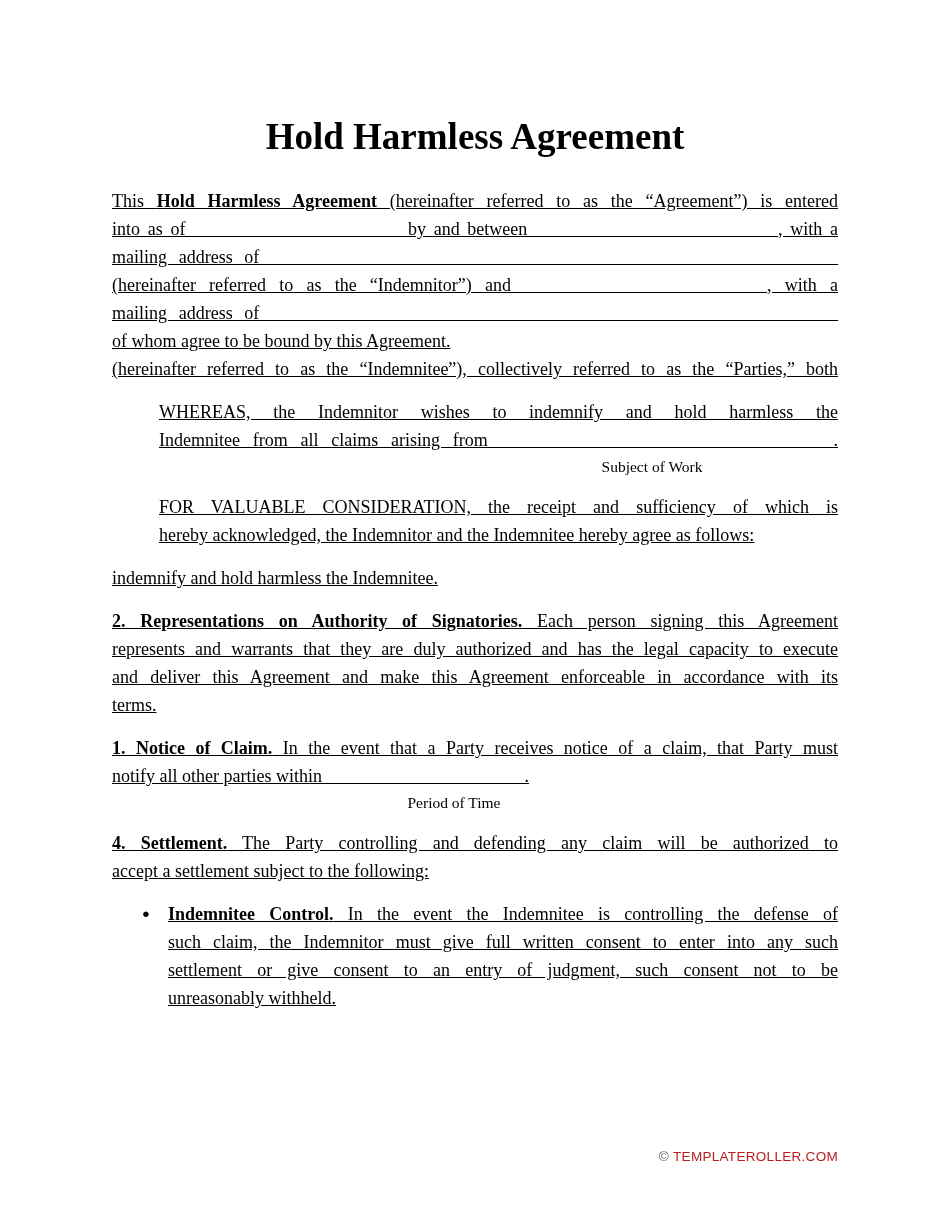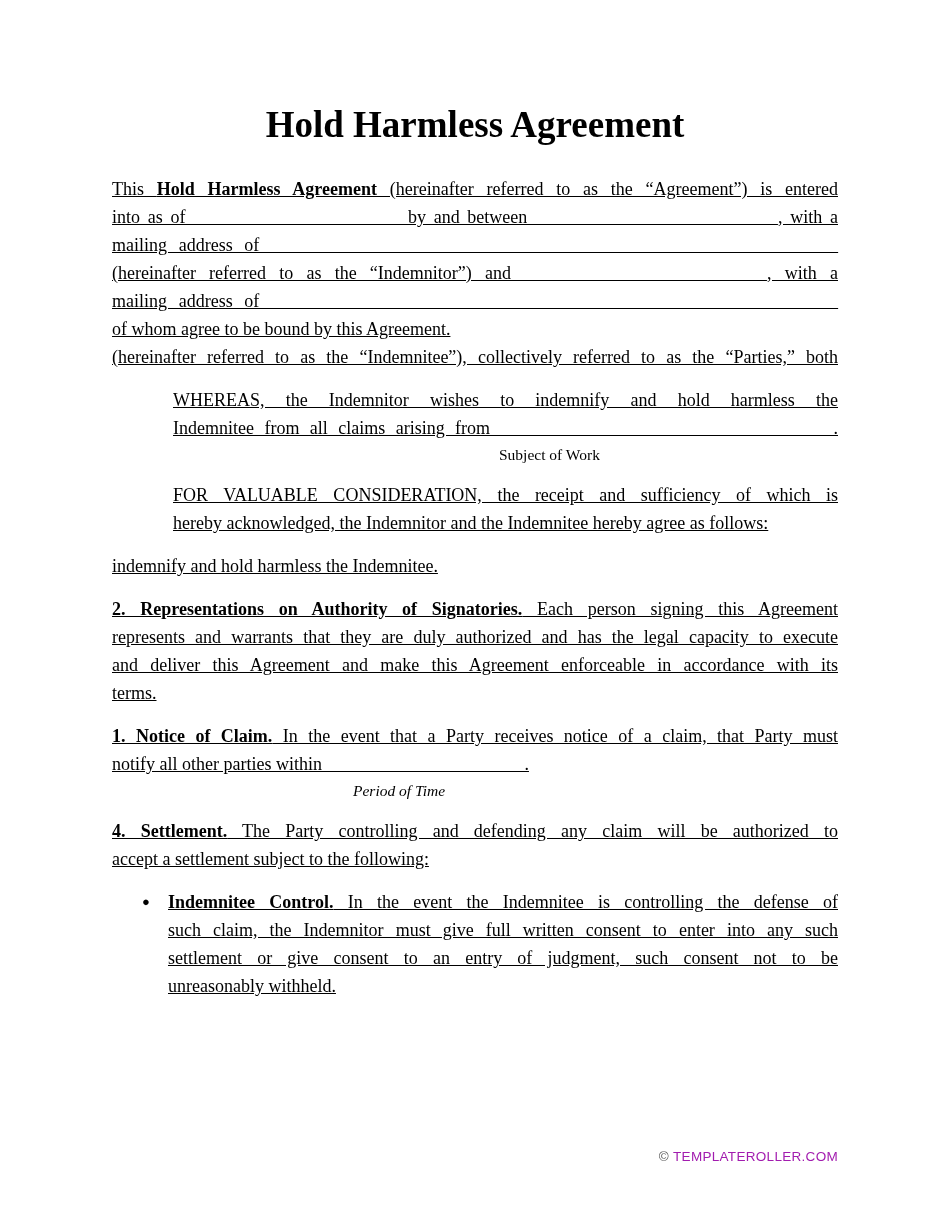--- a/index.html
+++ b/index.html
@@ -5,31 +5,31 @@
   html, body { margin: 0; padding: 0; }
   body {
     width: 950px; height: 1230px;
     background: #ffffff;
     font-family: "Liberation Serif", "DejaVu Serif", serif;
     color: #000000;
     position: relative;
     overflow: hidden;
   }
   .page { position: absolute; inset: 0; background: #ffffff; }
-  .content { position: absolute; left: 112px; top: 0; width: 726px; }
+  .content { position: absolute; left: 112px; top: 12px; width: 726px; }
   .doc-title {
     margin: 102px 0 27px 0;
     text-align: center;
     font-weight: bold;
     font-size: 37px;
     line-height: 46px;
     white-space: nowrap;
   }
   .block { margin: 0 0 15px 0; }
-  .indent { margin-left: 61px; }
+  .indent { margin-left: 47px; }
   .bullet-block { margin-left: 56px; position: relative; }
   .bullet-glyph {
     position: absolute; left: -26px; top: 0;
     font-size: 13px; line-height: 28px;
   }
   .line {
     font-size: 18px;
     line-height: 28px;
     white-space: normal;
     text-align: left;
@@ -39,34 +39,34 @@
     text-align: justify;
     text-align-last: justify;
     -moz-text-align-last: justify;
     text-justify: inter-word;
   }
   .line .b { font-weight: bold; }
   .label {
     font-size: 15.5px;
     line-height: 22px;
     margin-top: 2px;
-    text-align: left;
+    text-align: center;
   }
   #block-whereas .label { margin-left: 326px; width: 334px; }
-  #block-notice  .label { margin-left: 241px; width: 202px; font-style: italic; }
+  #block-notice  .label { margin-left: 241px; width: 202px; }
   .footer {
     position: absolute;
     top: 1149px; right: 112px;
     font-family: "Liberation Sans", sans-serif;
     font-size: 13.5px;
     letter-spacing: 0.3px;
     white-space: nowrap;
   }
   .footer .copy { color: #5a5a5a; margin-right: 4px; }
-  .footer a { color: #a21caf; text-decoration: none; cursor: pointer; }
+  .footer a { color: #b91c1c; text-decoration: none; cursor: pointer; }
 </style>
 </head>
 <body>
 
 <div class="page">
   <div class="content">
     <div class="doc-title">Hold Harmless Agreement</div>
     <div id="doc-body">
         <div class="block" id="block-intro">
           <div class="line just"><span>This </span><span class="b">Hold Harmless Agreement</span><span> (hereinafter referred to as the “Agreement”) is entered</span></div>

